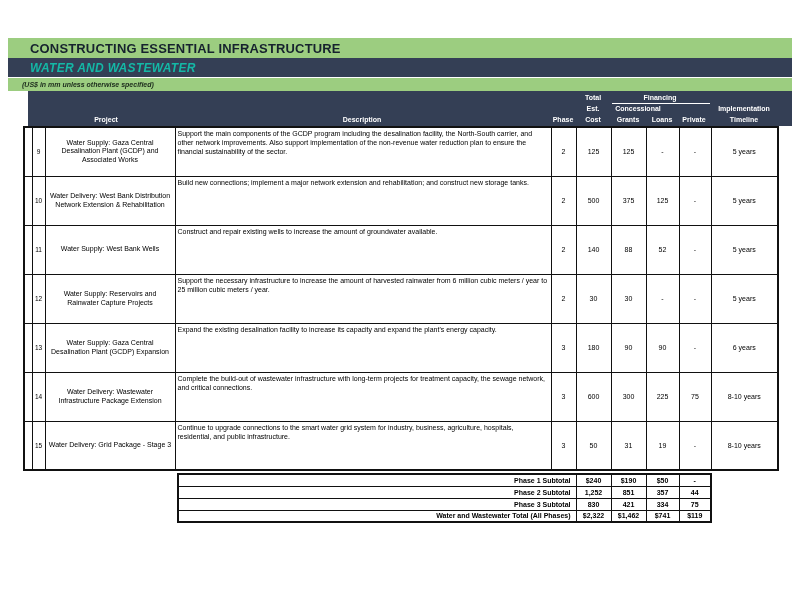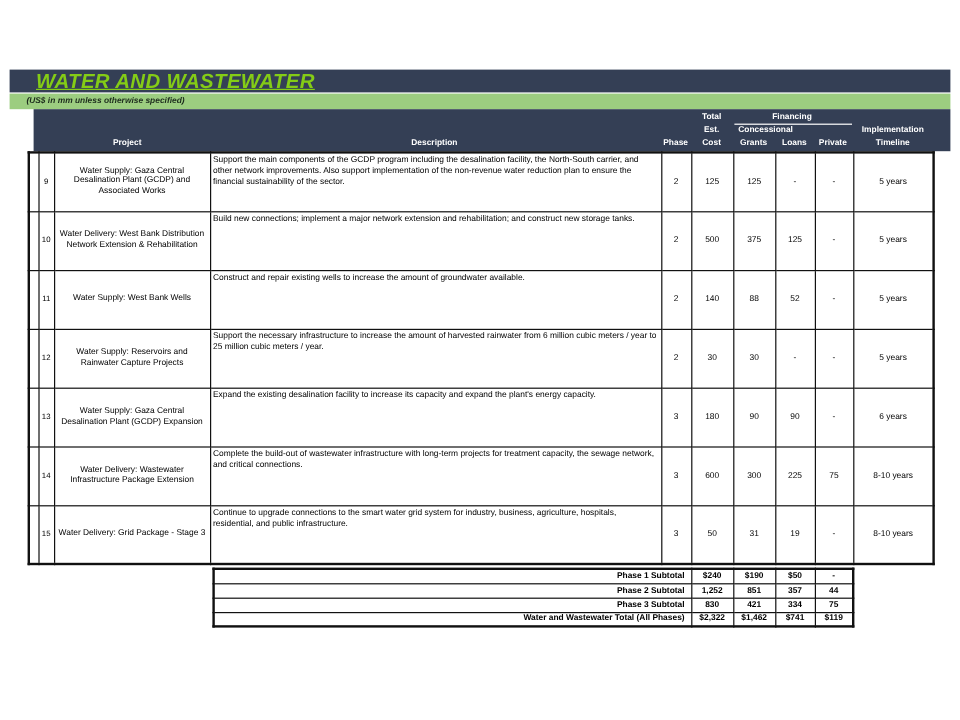--- a/index.html
+++ b/index.html
@@ -6,21 +6,21 @@
   html,body { width:800px; height:600px; background:#ffffff; overflow:hidden;
               font-family:"Liberation Sans", sans-serif; color:#000; }
   .stage { position:relative; width:800px; height:600px; background:#fff; }
 
   
   .banner-green { position:absolute; left:8px; right:8px; top:38px; height:20px;
     background:#9CCD80; display:flex; align-items:center; padding-left:22px; }
   .banner-green .t { font-size:13.5px; font-weight:800; color:#16222e; letter-spacing:.2px; transform:scaleX(.96); transform-origin:left; }
   .banner-navy { position:absolute; left:8px; right:8px; top:58px; height:19px;
     background:#343F55; display:flex; align-items:center; padding-left:22px; }
-  .banner-navy .t { font-size:17px; font-weight:800; font-style:italic; color:#84cc16; letter-spacing:.3px;text-decoration:underline; }
+  .banner-navy .t { font-size:12px; font-weight:800; font-style:italic; color:#14b8a6; letter-spacing:.3px; }
   .strip-green { position:absolute; left:8px; right:8px; top:78px; height:13px;
     background:#9CCD80; display:flex; align-items:center; padding-left:14px; }
   .strip-green .t { font-size:7px; font-style:italic; font-weight:600; color:#1c2b1c; }
 
   
   .thead-bar { position:absolute; left:28px; top:91px; width:764px; height:35px; background:#343F55; }
   .thead-bar .lab { position:absolute; color:#fff; font-weight:700; font-size:7px; white-space:nowrap;
                     transform:translateX(-50%); }
   .r1 { top:3px; }  .r2 { top:14px; }  .r3 { top:25px; }
   .fin-underline { position:absolute; left:584px; top:12px; width:98px; height:1px; background:#fff; }
@@ -56,20 +56,23 @@
   .sub-table colgroup col:nth-child(2){width:35px;}
   .sub-table colgroup col:nth-child(3){width:35px;}
   .sub-table colgroup col:nth-child(4){width:33px;}
   .sub-table colgroup col:nth-child(5){width:32px;}
 </style>
 </head>
 <body>
 
 <div class="stage">
 
+  <div class="banner-green">
+    <span class="t">CONSTRUCTING ESSENTIAL INFRASTRUCTURE</span>
+  </div>
 
   <div class="banner-navy">
     <span class="t">WATER AND WASTEWATER</span>
   </div>
 
   <div class="strip-green">
     <span class="t">(US$ in mm unless otherwise specified)</span>
   </div>
 
   <div class="thead-bar">

